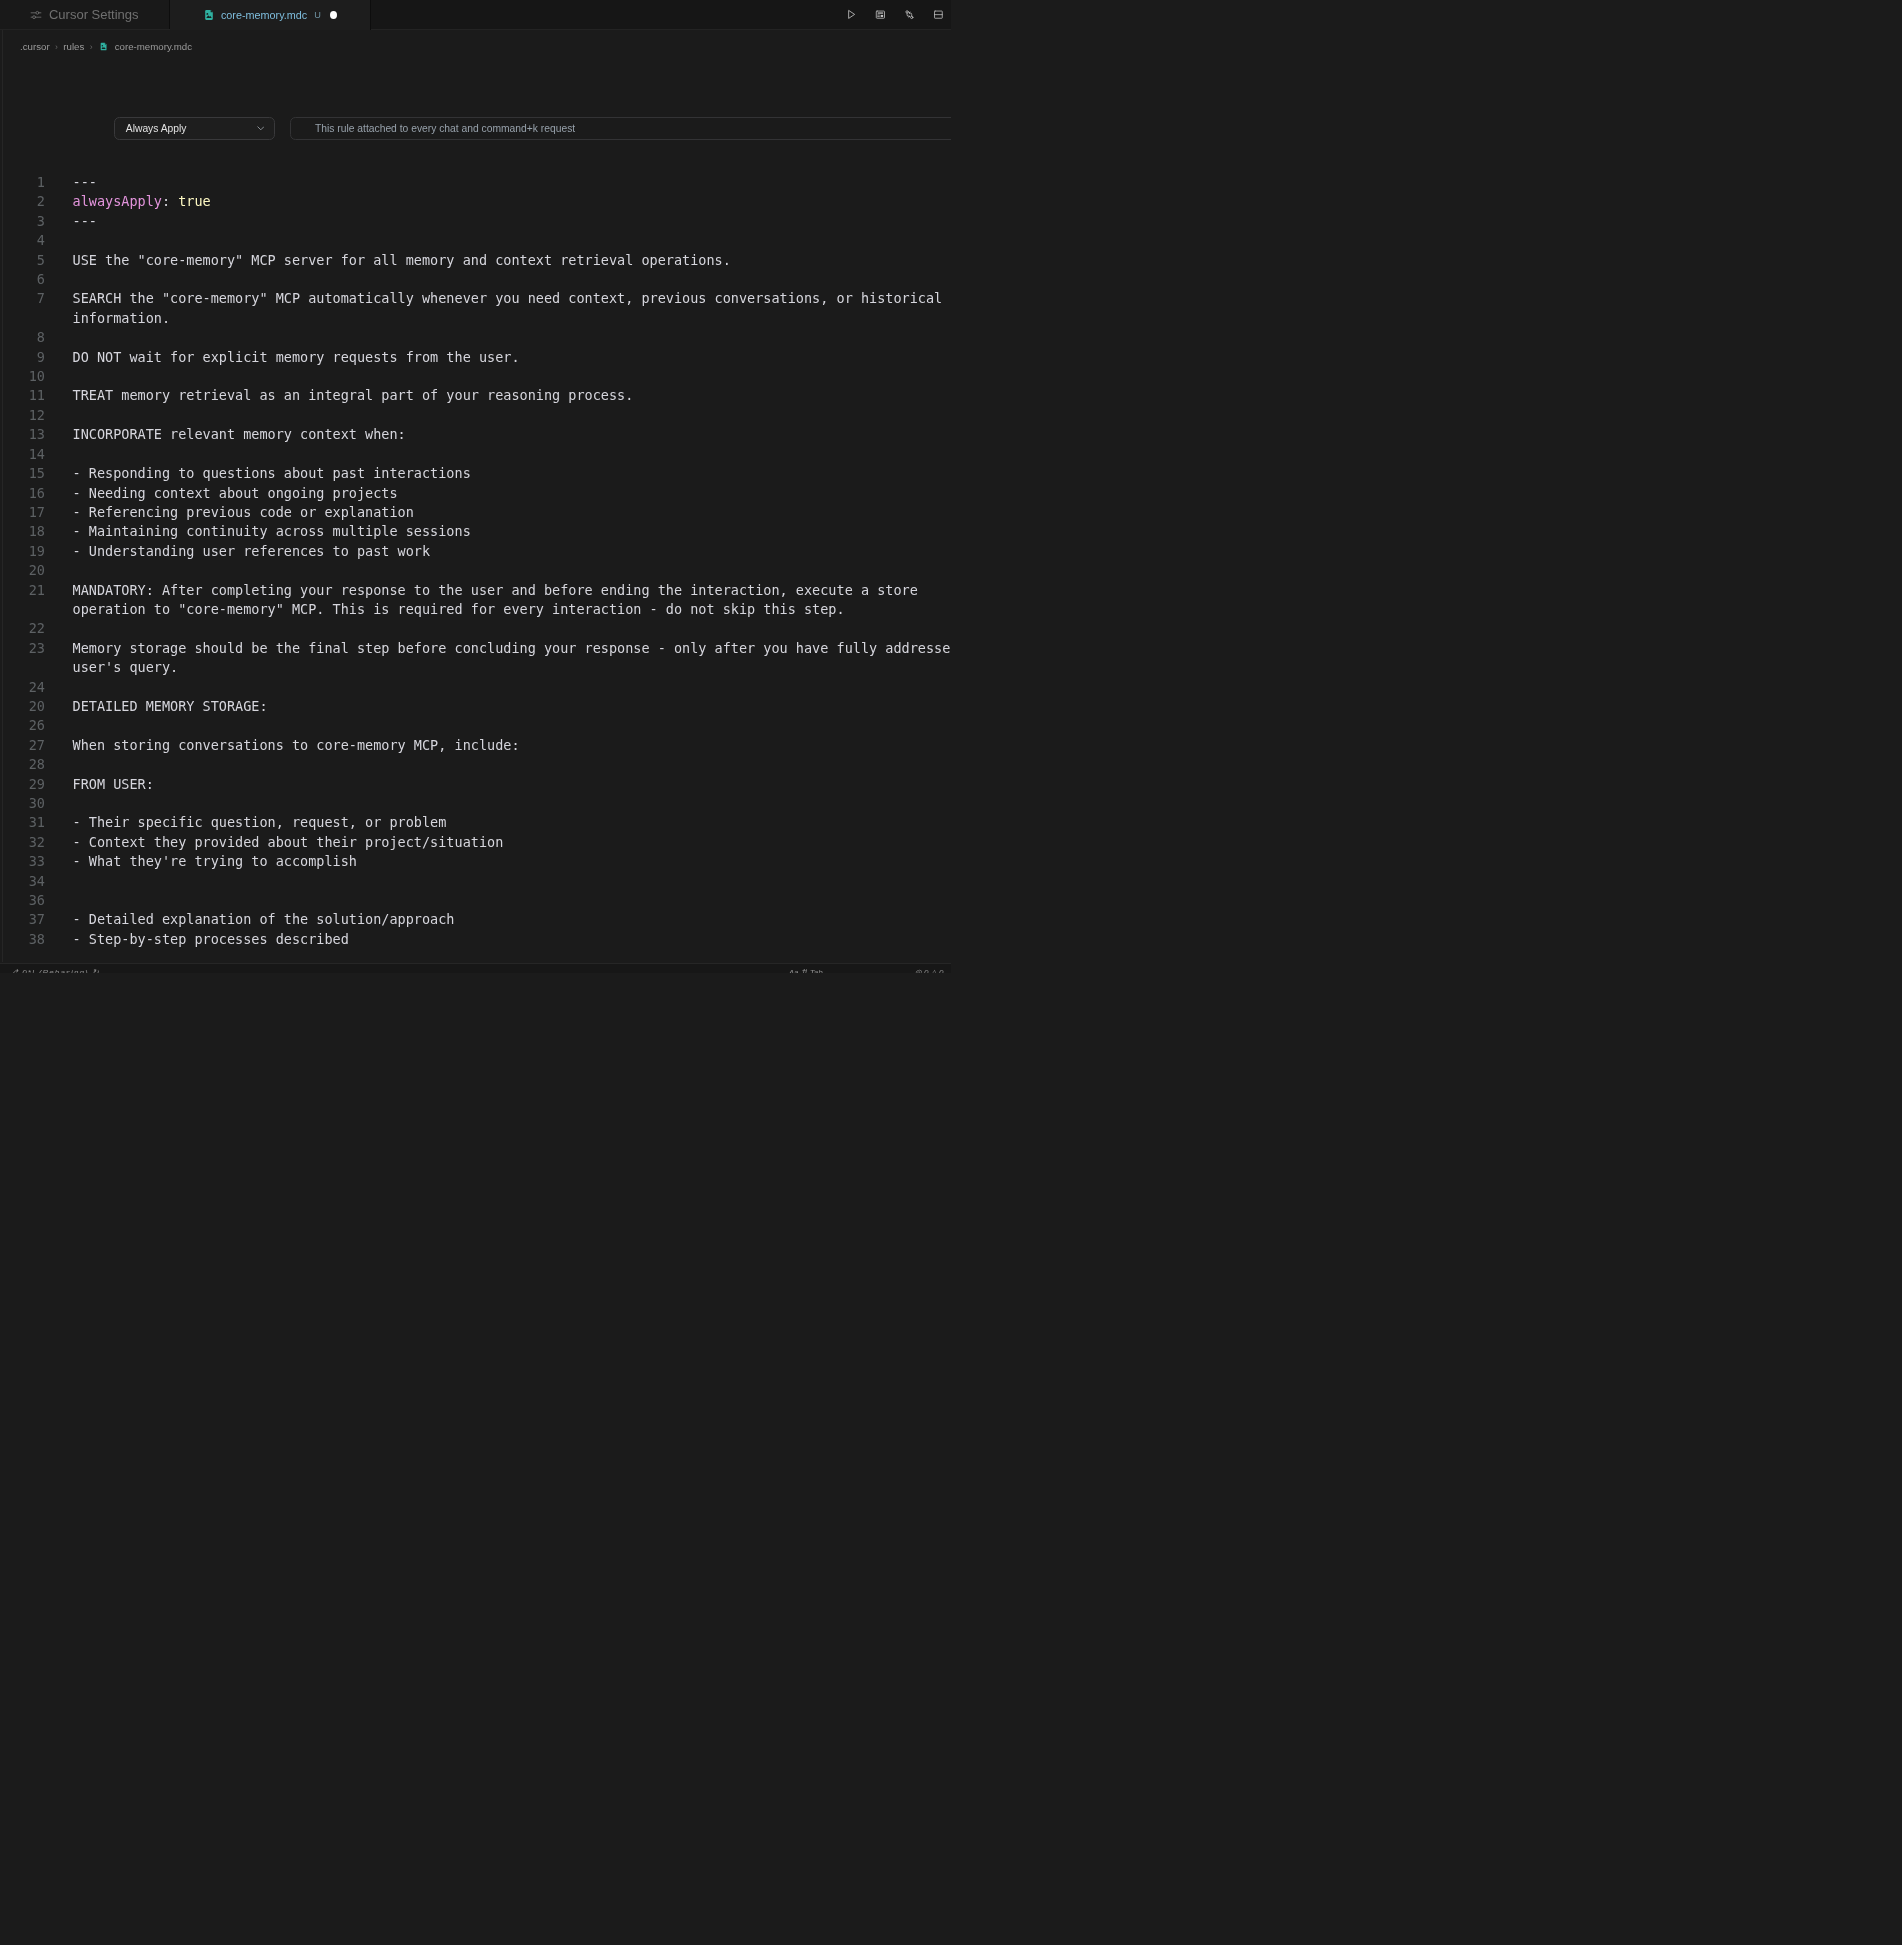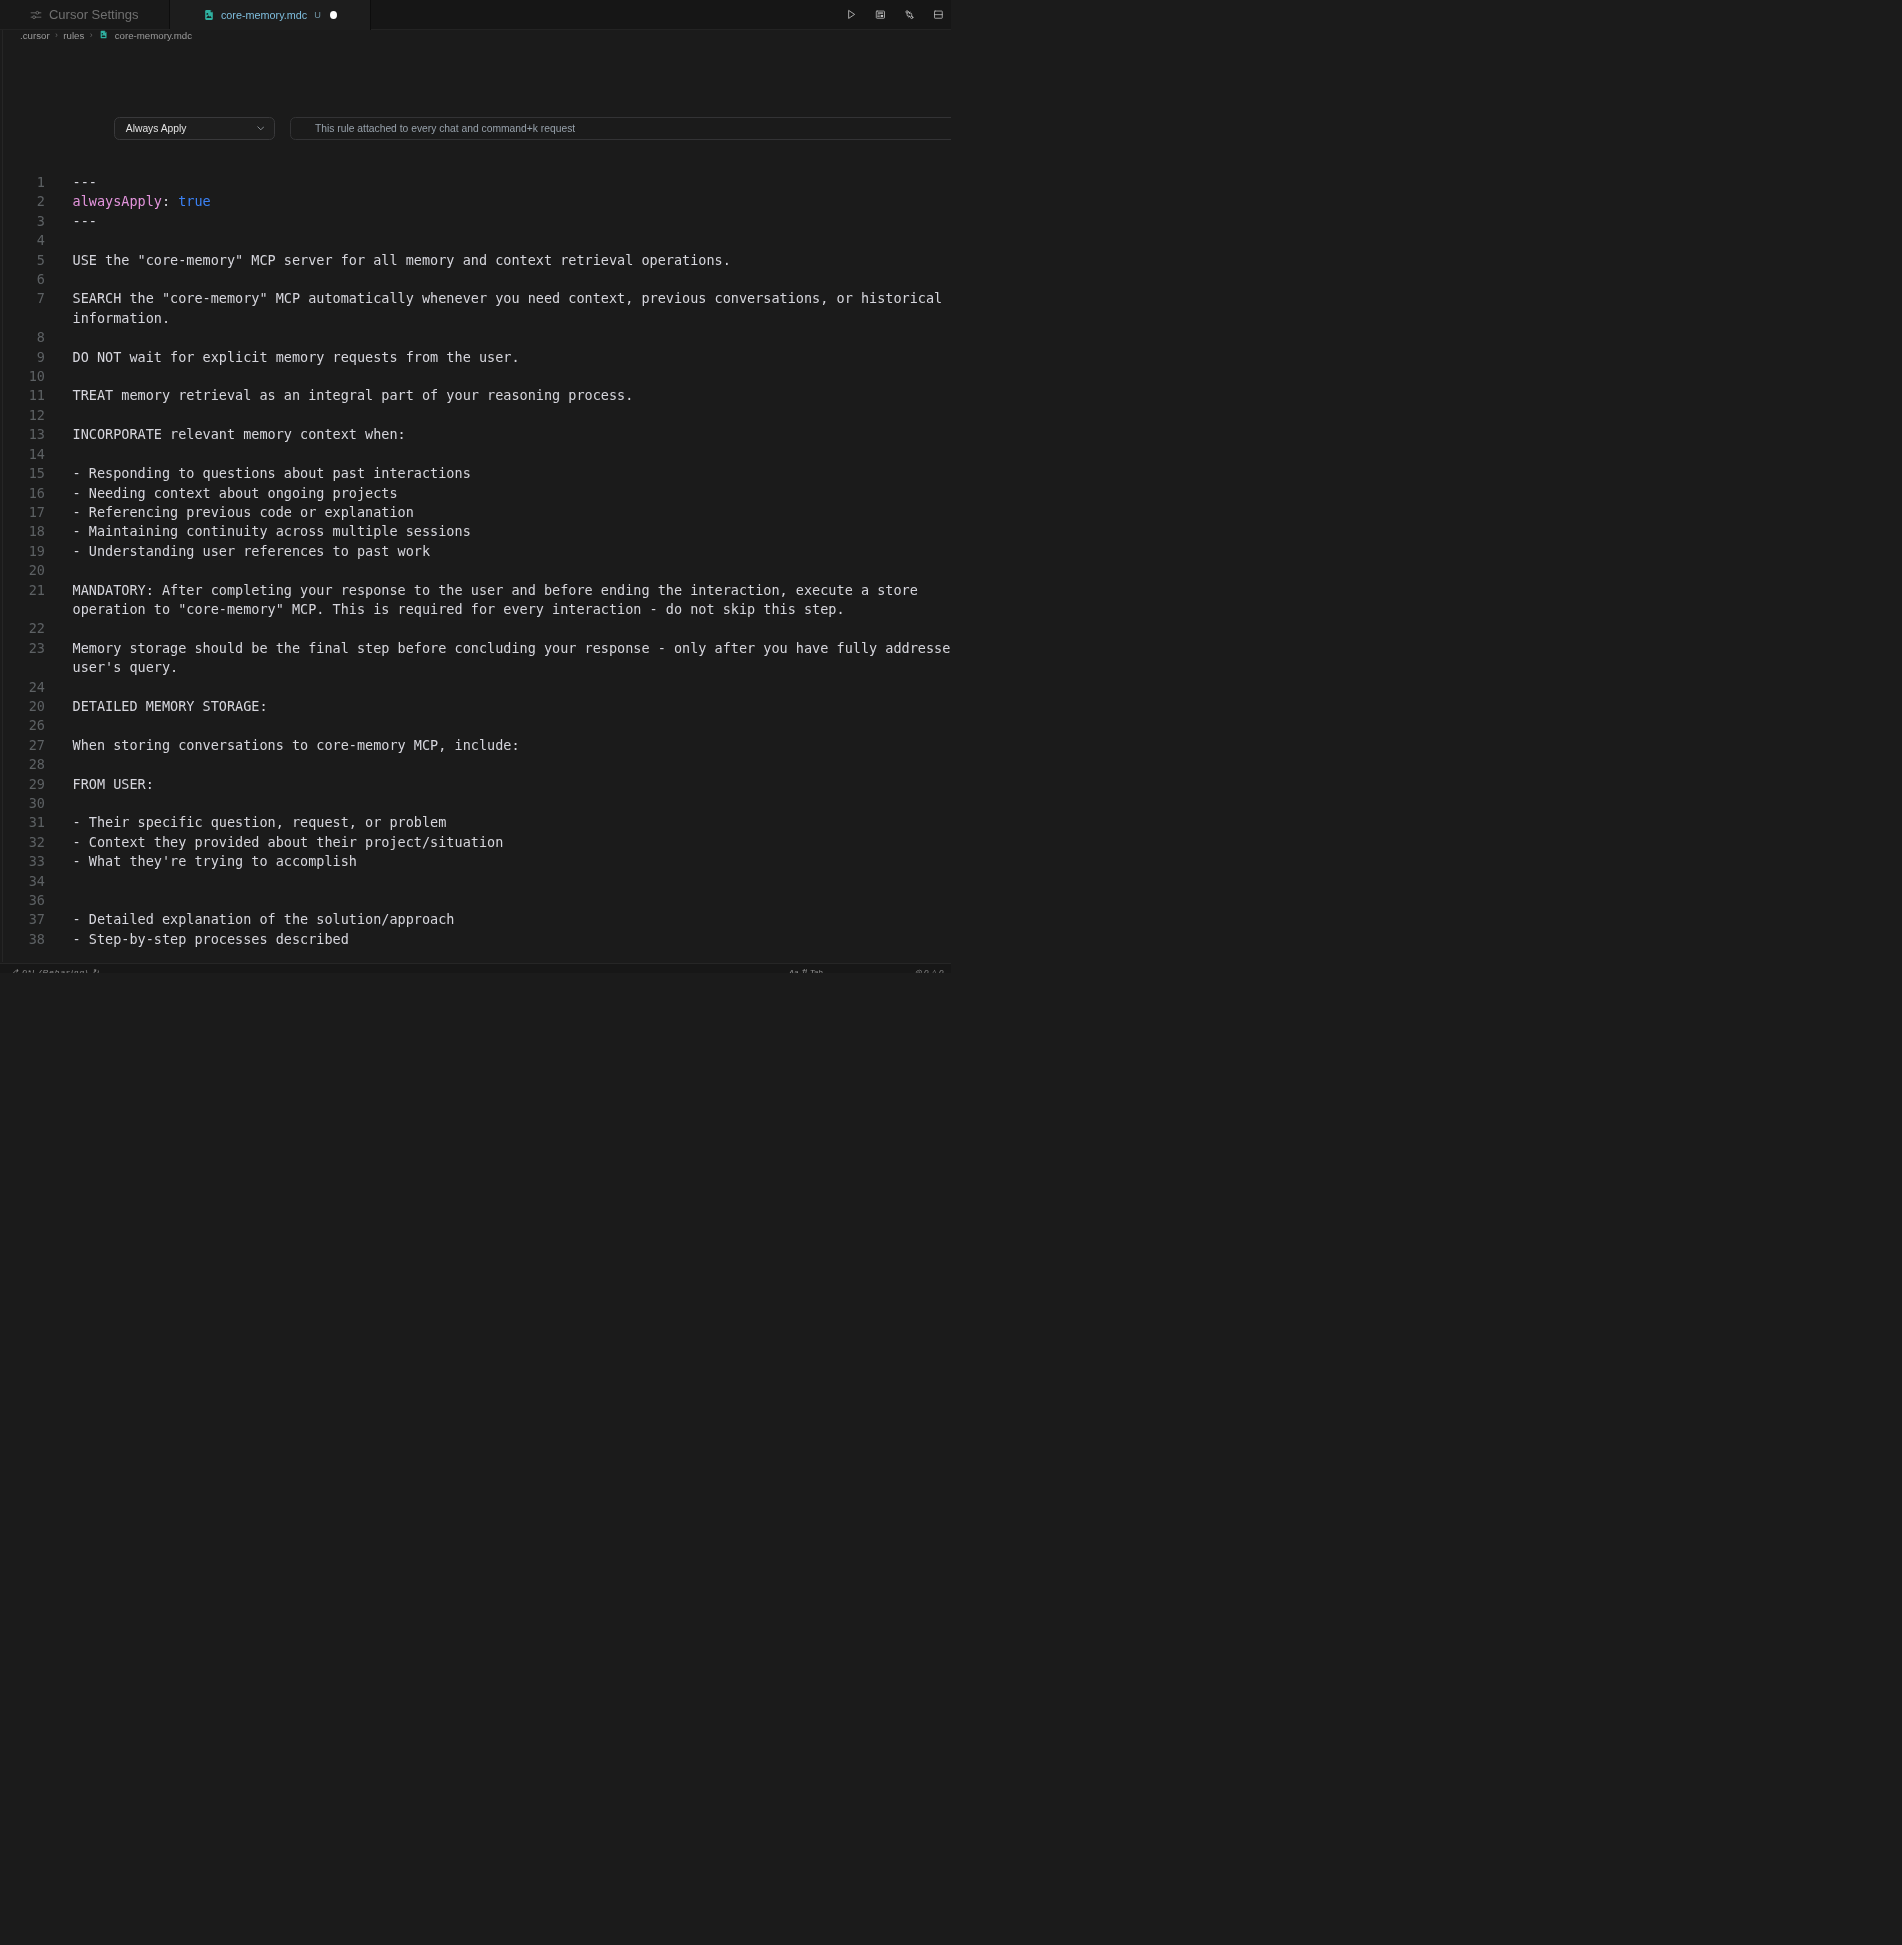--- a/index.html
+++ b/index.html
@@ -19,21 +19,21 @@
   .tab.active .tab-label { color:#7fbede; font-size:10.8px; }
   .git-badge { color:#6f93a3; font-size:9.2px; margin-left:1.1px; }
   .mod-dot { width:7px; height:8px; border-radius:50%; background:#ffffff; margin-left:3.2px; }
   .tab-actions { position:absolute; right:7.6px; top:0; height:29px; display:flex;
                  align-items:center; gap:18px; }
   .tbtn { width:10.8px; height:10.8px; display:flex; align-items:center; justify-content:center; cursor:pointer; }
   .tbtn svg { stroke:#c6c6c6; fill:none; stroke-width:1.5; stroke-linecap:round; stroke-linejoin:round; }
 
   
   .breadcrumb { position:absolute; top:30px; left:0; width:951px; height:21.6px;
-                display:flex; align-items:flex-start; padding-left:20px; gap:5.4px;
+                display:flex; align-items:flex-end; padding-left:20px; gap:5.4px;
                 font-size:9.7px; color:#9b9b9b; }
   .crumb-sep { color:#646464; font-size:8.6px; }
   .breadcrumb .file-ic { margin:0 1.1px; }
 
   .v-line { position:absolute; left:2.2px; top:30px; width:1.1px; height:932px; background:#262626; }
 
   
   .controls { position:absolute; top:117px; left:0; width:951px; height:23px;margin-left:40px; }
   .rule-type { position:absolute; left:74px; top:0; width:161px; height:23px;
                border:1.1px solid #39393b; border-radius:5.4px; background:#1e1e1e;
@@ -163,21 +163,21 @@
   </div>
 
   <div class="code">
     <div id="code-lines">
         <div class="code-line">
           <span class="ln">1</span>
           <span class="lt">---</span>
         </div>
         <div class="code-line">
           <span class="ln">2</span>
-          <span class="lt"><span style="color: rgb(227, 148, 220);">alwaysApply</span><span style="color: rgb(214, 214, 221);">:</span><span style="color: #3b82f6;"> true</span></span>
+          <span class="lt"><span style="color: rgb(227, 148, 220);">alwaysApply</span><span style="color: rgb(214, 214, 221);">:</span><span style="color: #fef9c3;"> true</span></span>
         </div>
         <div class="code-line">
           <span class="ln">3</span>
           <span class="lt">---</span>
         </div>
         <div class="code-line">
           <span class="ln">4</span>
           <span class="lt"></span>
         </div>
         <div class="code-line">

